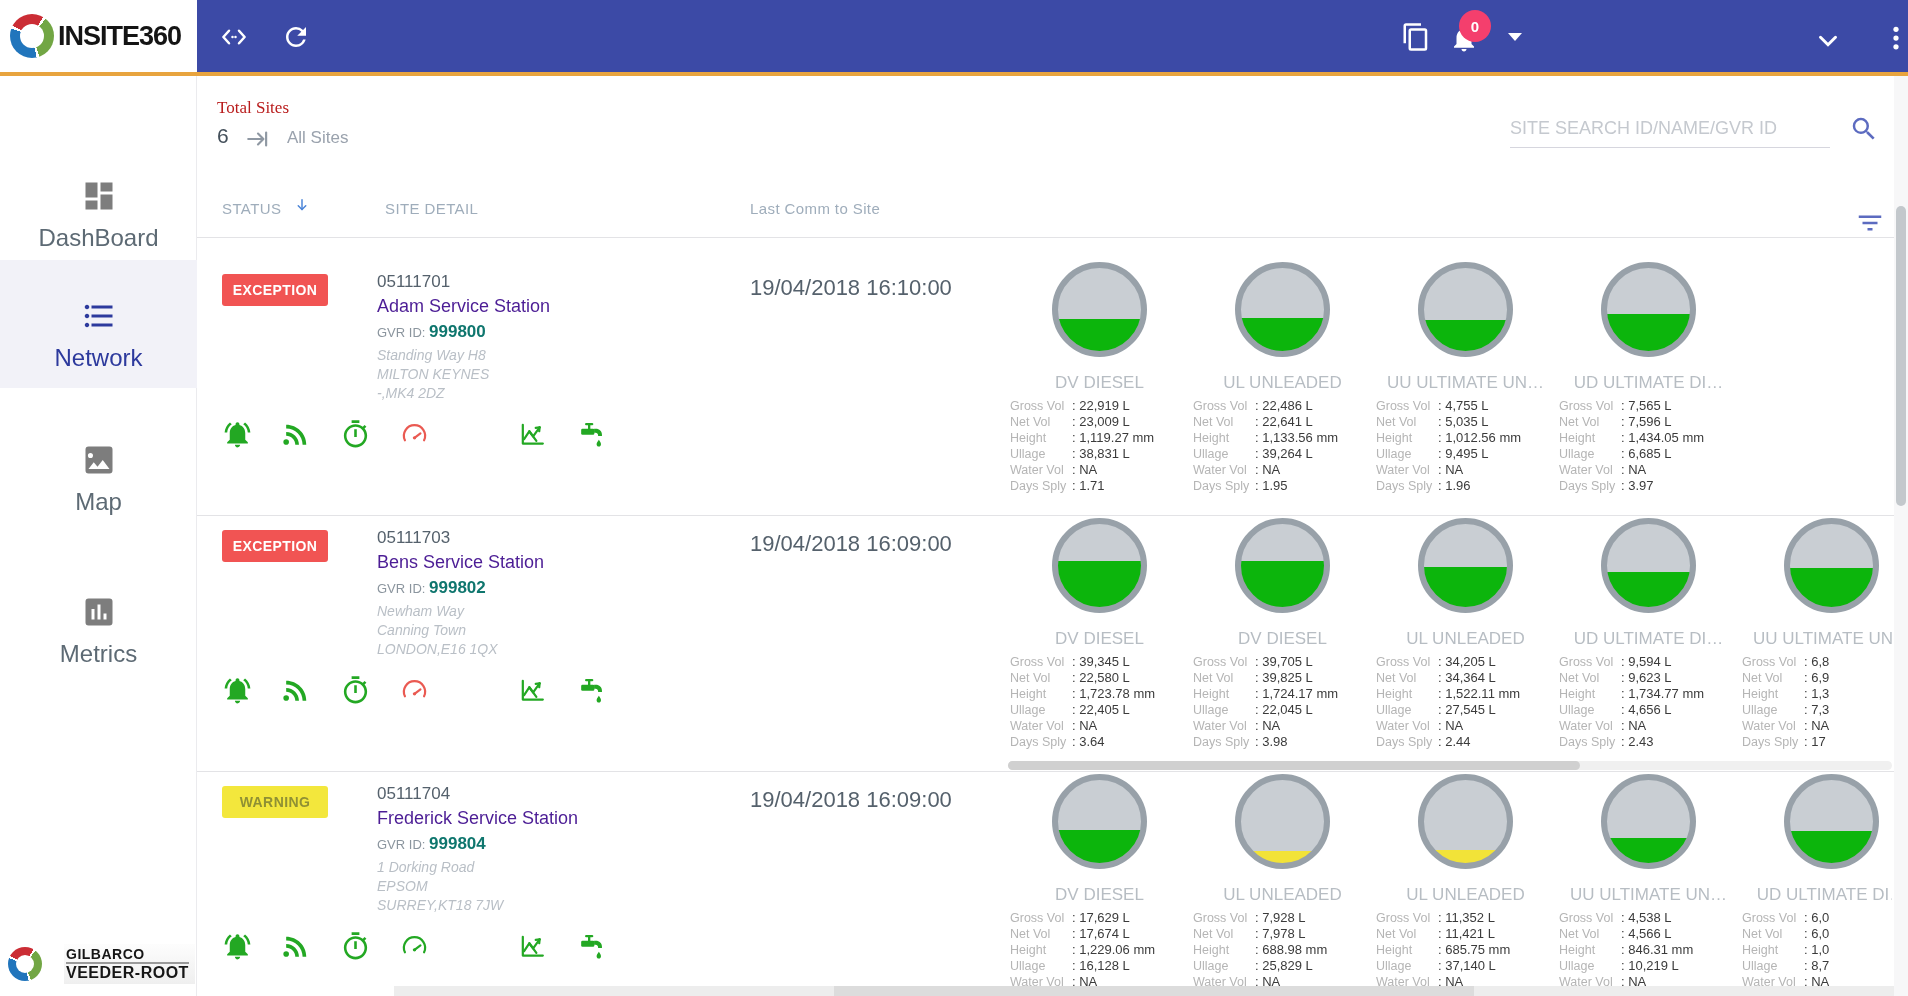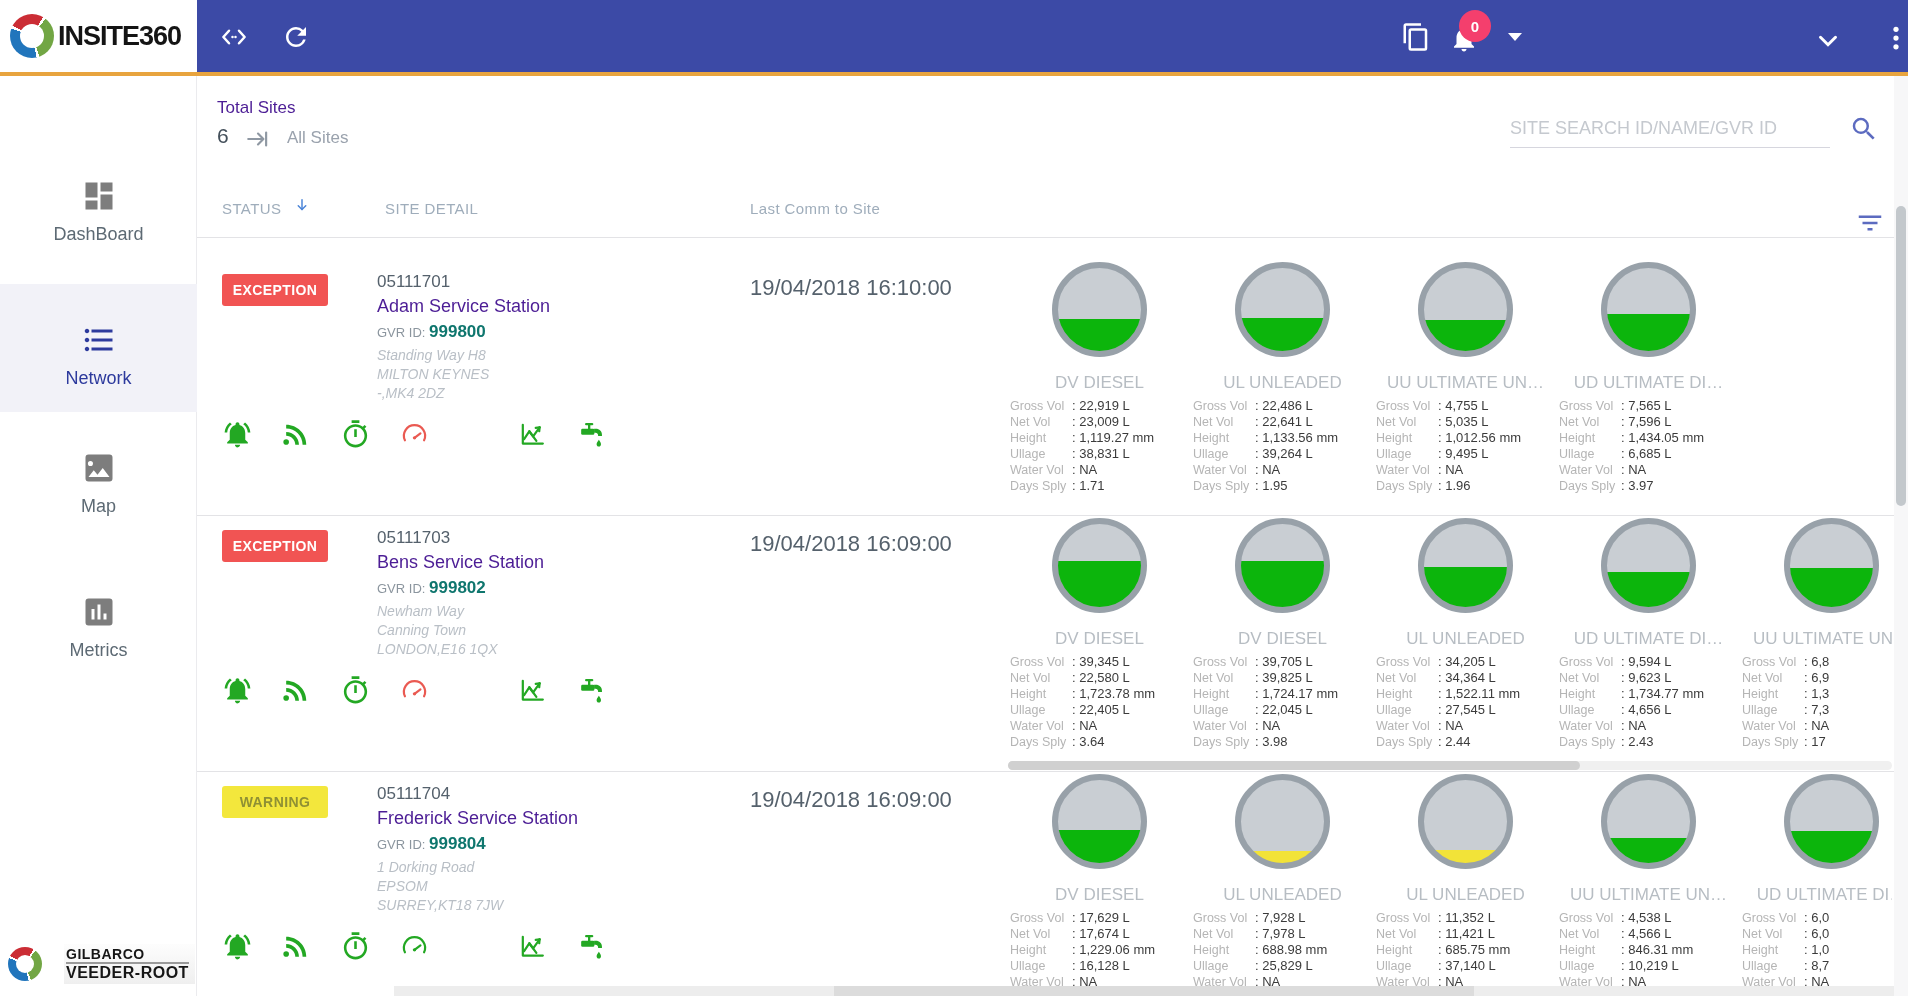--- a/index.html
+++ b/index.html
@@ -24,42 +24,42 @@
       background:#f43f6d; color:#fff; font-size:15px; font-weight:bold;
       display:flex; align-items:center; justify-content:center; z-index:2; }
   #bell-caret { position:absolute; left:1508px; top:33px; width:0; height:0;
       border-left:7px solid transparent; border-right:7px solid transparent; border-top:8px solid #fff; }
 
   
   #sidebar { position:absolute; left:0; top:76px; width:197px; bottom:0; background:#fff;
              border-right:1px solid #ebebee; }
   .side-item { position:absolute; left:0; width:197px; text-align:center; cursor:pointer; padding-top:14px; }
   .side-item svg { width:36px; height:36px; fill:#7d7d7d; }
-  .side-item .side-label { display:block; font-size:18px; color:#5d6a74; margin-top:6px; }
+  .side-item .side-label { display:block; font-size:24px; color:#5d6a74; margin-top:6px; }
   .side-item.active { background:#f2f2f8; }
   .side-item.active svg { fill:#2d3a9d; }
   .side-item.active .side-label { color:#2d3a9d; }
   #side-dashboard { top:88px;  height:104px; }
-  #side-network   { top:208px; height:128px; padding-top:38px; }
-  #side-map       { top:360px; height:96px;text-align:center; }
+  #side-network   { top:184px; height:128px; padding-top:38px; }
+  #side-map       { top:352px; height:96px;text-align:center; }
   #side-metrics   { top:504px; height:96px; }
   #footer-logo { position:absolute; left:8px; bottom:12px; display:flex; align-items:center;gap:16px; }
   .footer-donut { width:34px; height:34px; border-radius:50%;
       background:conic-gradient(#cb2d35 0 30deg,#fff 30deg 38deg,#72a644 38deg 160deg,#fff 160deg 168deg,#2175bc 168deg 290deg,#fff 290deg 298deg,#cb2d35 298deg 360deg);
       position:relative; flex:none; }
   .footer-donut::after { content:""; position:absolute; left:8px; top:8px; width:18px; height:18px;
       border-radius:50%; background:#fff; }
   #footer-text { margin-left:6px; background:linear-gradient(#fdfdfd,#efefef); padding:2px 6px 2px 2px; }
   #footer-line1 { font-size:14px; font-weight:bold; color:#161616; letter-spacing:.5px;
                   border-bottom:2px solid #9a9a9a; }
   #footer-line2 { font-size:16px; font-weight:bold; color:#161616; letter-spacing:.5px; }
 
   
   #main { position:absolute; left:197px; top:76px; right:0; bottom:0; background:#fff; }
-  #total-sites-label { position:absolute; left:20px; top:22px; font-size:17px; color:#4c1d95; }
+  #total-sites-label { position:absolute; left:20px; top:22px; font-size:17px; color:#b91c1c;font-family:Liberation Serif, serif; }
   #total-sites-value { position:absolute; left:20px; top:48px; font-size:21px; color:#434f5a; }
   #all-sites-arrow { position:absolute; left:48px; top:50px; width:26px; height:24px; }
   #all-sites-label { position:absolute; left:90px; top:52px; font-size:17px; color:#9aa2ad; cursor:pointer; }
   #search-box { position:absolute; left:1313px; top:38px; width:320px; }
   #search-input { width:100%; border:none; border-bottom:1px solid #d6d6de; outline:none;
       font-size:18px; color:#55616c; padding:4px 0 8px 0; font-family:inherit; }
   #search-input::placeholder { color:#c5c9cf; }
   #search-icon { position:absolute; left:1652px; top:38px; width:30px; height:30px; cursor:pointer; }
   #filter-icon { position:absolute; left:1658px; top:132px; width:30px; height:24px; cursor:pointer; }
 

